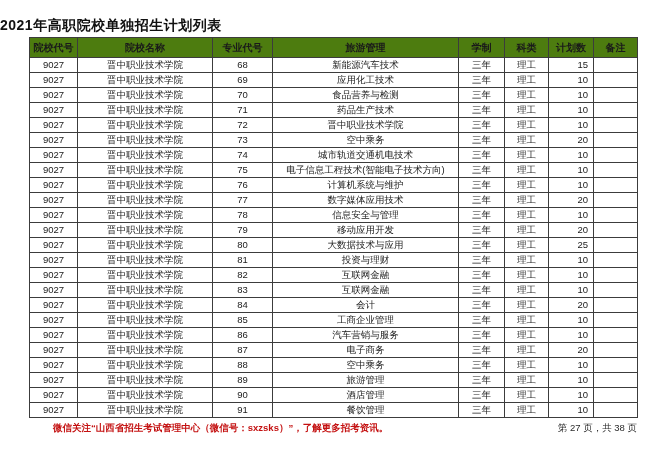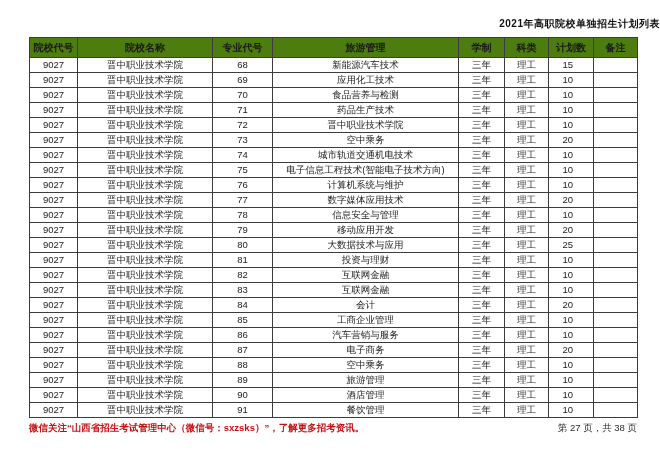--- a/index.html
+++ b/index.html
@@ -13,22 +13,22 @@
     position: relative;
     font-family: "Liberation Sans", sans-serif;
     color: #1a1a1a;
     overflow: hidden;
   }
   .page-title {
     position: absolute;
     top: 17px;
     left: 0;
     width: 100%;
-    text-align: right;
-    font-size: 10px;
+    text-align: left;
+    font-size: 14px;
     font-weight: bold;
     letter-spacing: 0.5px;
     color: #111111;
   }
   table.plan-table {
     position: absolute;
     top: 37px;
     left: 29px;
     width: 608px;
     border-collapse: collapse;
@@ -48,35 +48,36 @@
     text-align: center;
     font-size: 10px;
     background: #4d7c0f;
   }
   .plan-table td {
     height: 14px;
     line-height: 14px;
   }
   td.col-0, td.col-2, td.col-4, td.col-5 { text-align: center; }
   td.col-1, td.col-3 { text-align: center; }
-  td.col-6 { text-align: right; padding-right: 20px; }
+  td.col-6 { text-align: right; padding-right: 5px; }
   td.col-7 { text-align: left; }
   .footer {
     position: absolute;
     top: 422px;
     left: 29px;
     width: 608px;
     display: flex;
     justify-content: space-between;
     align-items: baseline;
   }
   .wechat-notice {
     font-size: 9.5px;
     font-weight: bold;
     color: #c41111;
+    margin-left: 24px;
   }
   .page-info {
     font-size: 9.5px;
     color: #2b2b2b;
   }
 </style>
 </head>
 <body>
 
 <div class="page-title">2021年高职院校单独招生计划列表</div>

